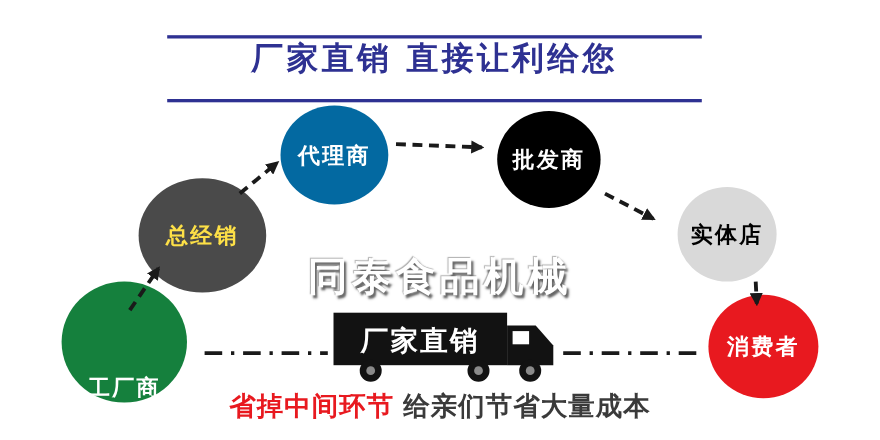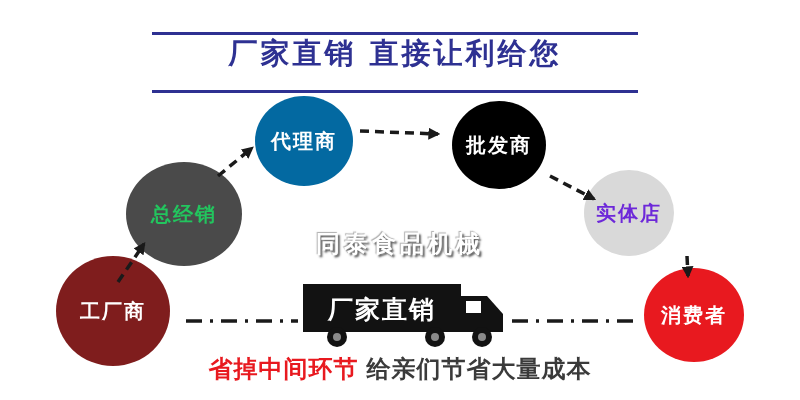--- a/index.html
+++ b/index.html
@@ -37,25 +37,25 @@
   .node {
     position: absolute;
     border-radius: 50%;
     display: flex;
     align-items: center;
     justify-content: center;
     font-weight: bold;
     font-size: 20px;
     letter-spacing: 2px;
   }
-  .node-factory     { left: 56px;  top: 256px; width: 114px; height: 110px; background: #7f1d1d; color: #ffffff; }
-  .node-distributor { left: 126px; top: 162px; width: 116px; height: 104px; background: #4a4a4a; color: #22c55e; }
+  .node-factory     { left: 56px;  top: 256px; width: 114px; height: 110px; background: #15803d; color: #ffffff; align-items: flex-end; }
+  .node-distributor { left: 126px; top: 162px; width: 116px; height: 104px; background: #4a4a4a; color: #fde047; }
   .node-agent       { left: 255px; top: 96px;  width: 98px;  height: 90px;  background: #0369a1; color: #ffffff; }
   .node-wholesaler  { left: 452px; top: 101px; width: 94px;  height: 88px;  background: #000000; color: #ffffff; }
-  .node-store       { left: 584px; top: 170px; width: 90px;  height: 86px;  background: #d9d9d9; color: #6d28d9; align-items: center; }
+  .node-store       { left: 616px; top: 170px; width: 90px;  height: 86px;  background: #d9d9d9; color: #000000; align-items: center; }
   .node-consumer    { left: 644px; top: 268px; width: 100px; height: 94px;  background: #e8191f; color: #ffffff; }
 
   .arrows {
     position: absolute;
     left: 0; top: 0;
     pointer-events: none;
   }
   .dash-arrow {
     stroke: #1a1a1a;
     stroke-width: 3.5;
@@ -68,21 +68,21 @@
     stroke-dasharray: 16 8 3 8;
     fill: none;
   }
 
   .watermark {
     position: absolute;
     left: 0;
     top: 228px;
     width: 100%;
     text-align: center;
-    font-size: 24px;
+    font-size: 36px;
     font-weight: bold;
     color: #ffffff;
     letter-spacing: 4px;
     text-shadow: 2px 2px 2px rgba(90,90,90,0.95), -1px -1px 1px rgba(120,120,120,0.6);
     pointer-events: none;
   }
 
   .truck {
     position: absolute;
     left: 303px;

